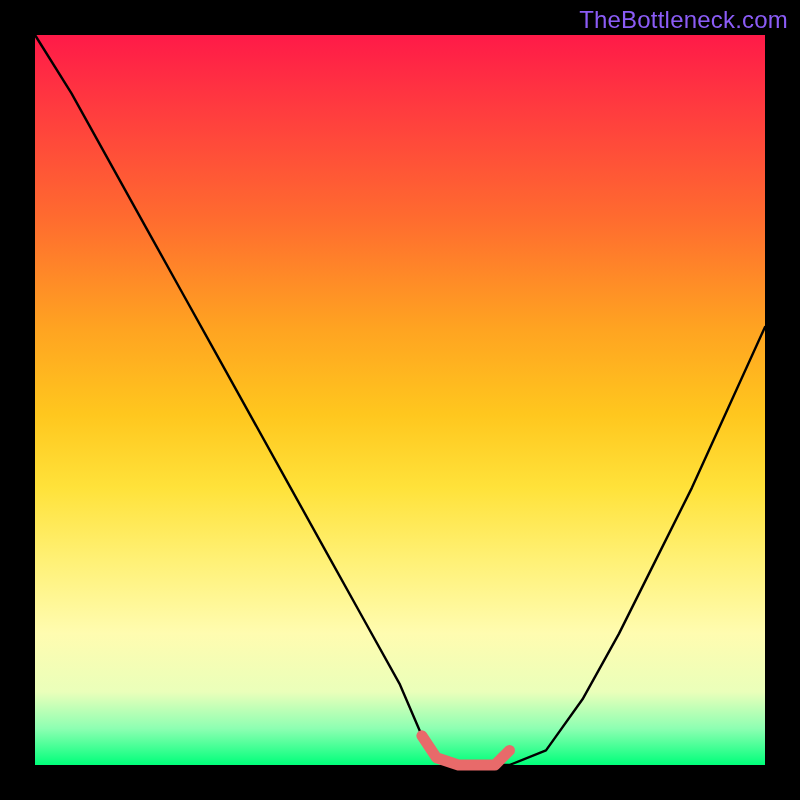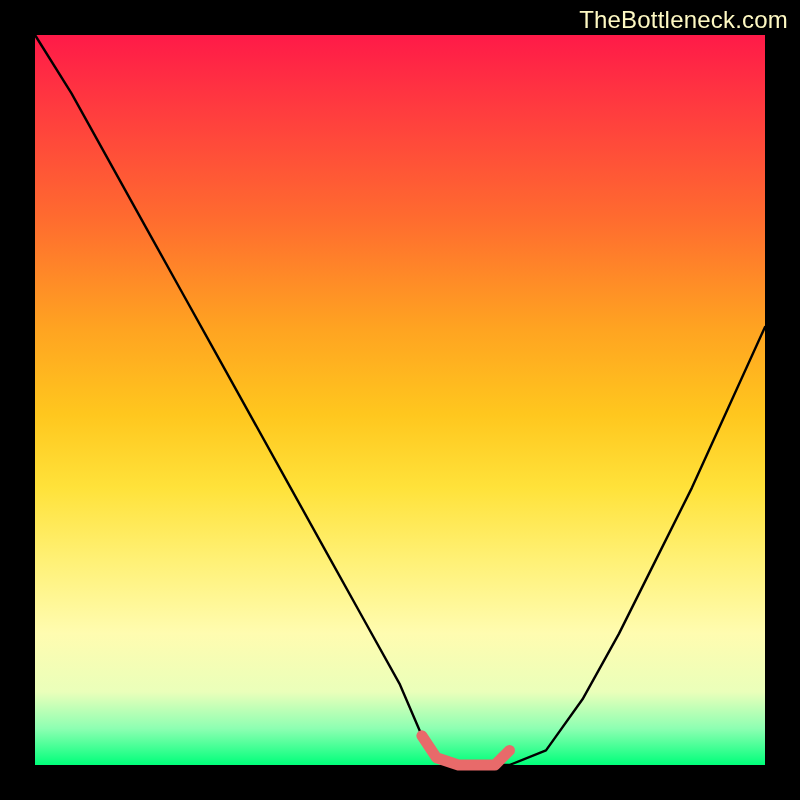--- a/index.html
+++ b/index.html
@@ -34,21 +34,21 @@
       #fffcb0 82%,
       #eaffba 90%,
       #8dffb2 95%,
       #00ff7a 100%
     );
   }
   .watermark {
     position: absolute;
     top: 6px;
     right: 12px;
-    color: #fef9c3;
+    color: #8b5cf6;
     font-size: 24px;
     font-weight: 500;
     letter-spacing: 0.2px;
     user-select: none;
   }
   svg.curve {
     position: absolute;
     left: 0;
     top: 0;
     width: 730px;

